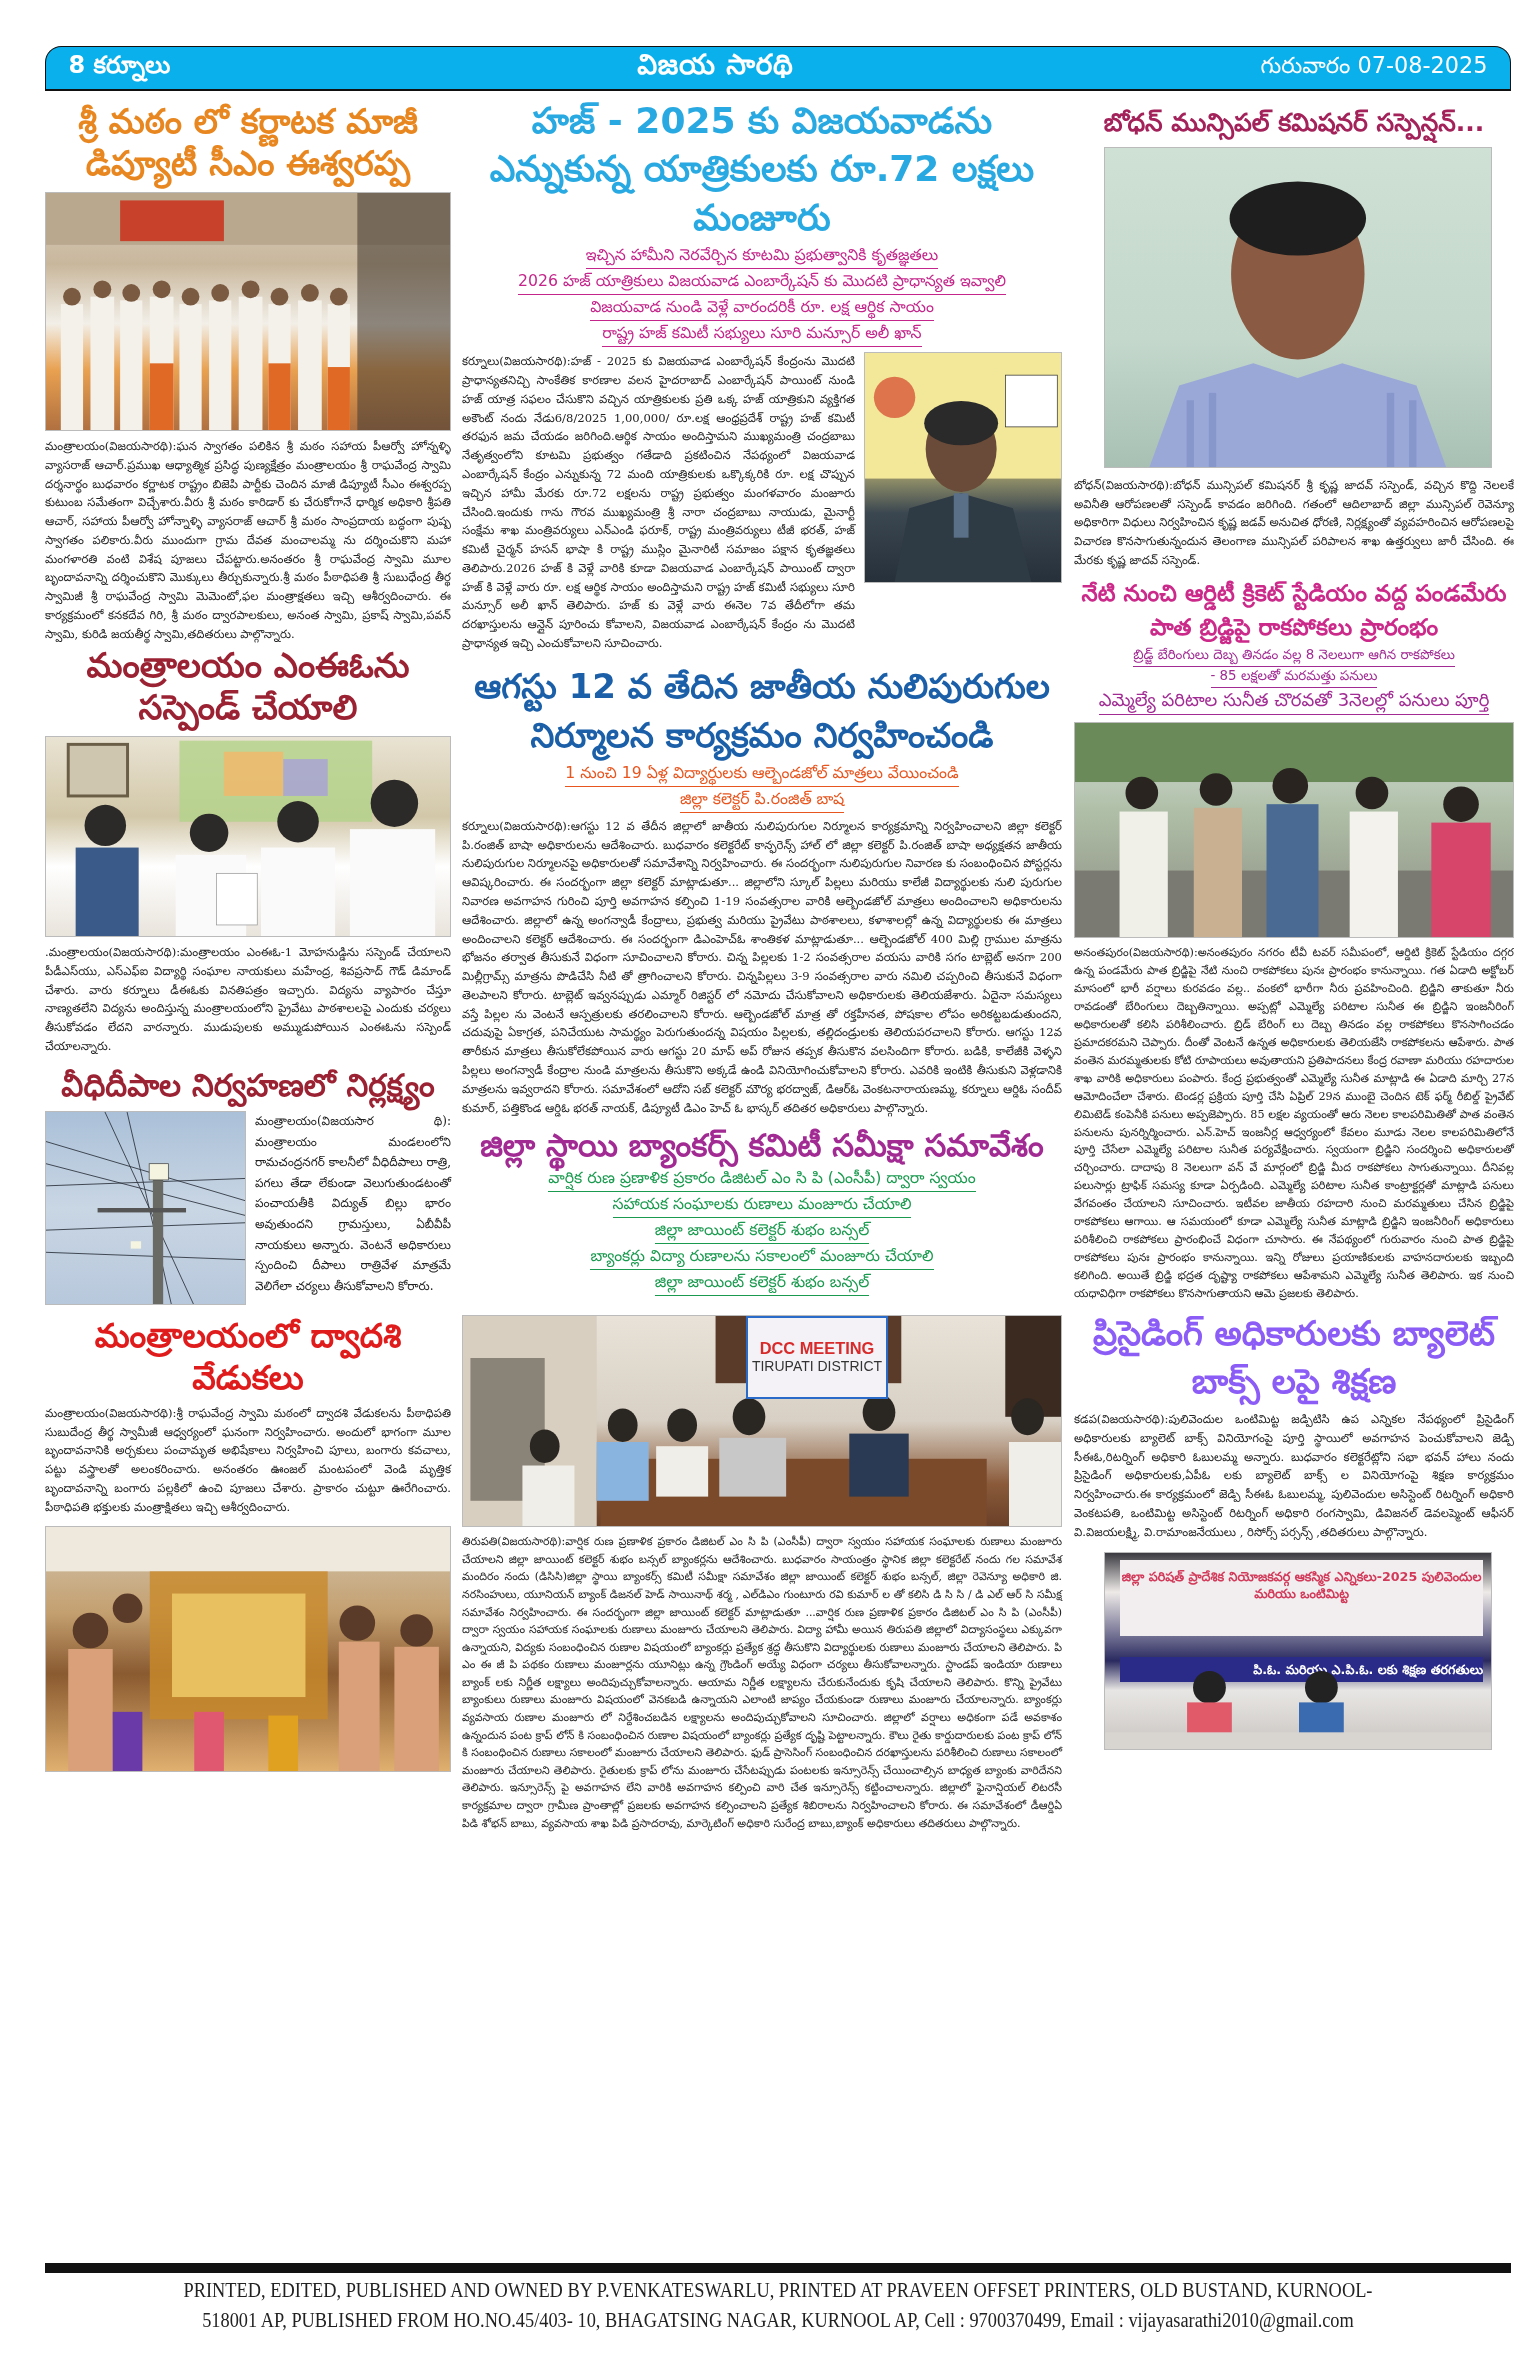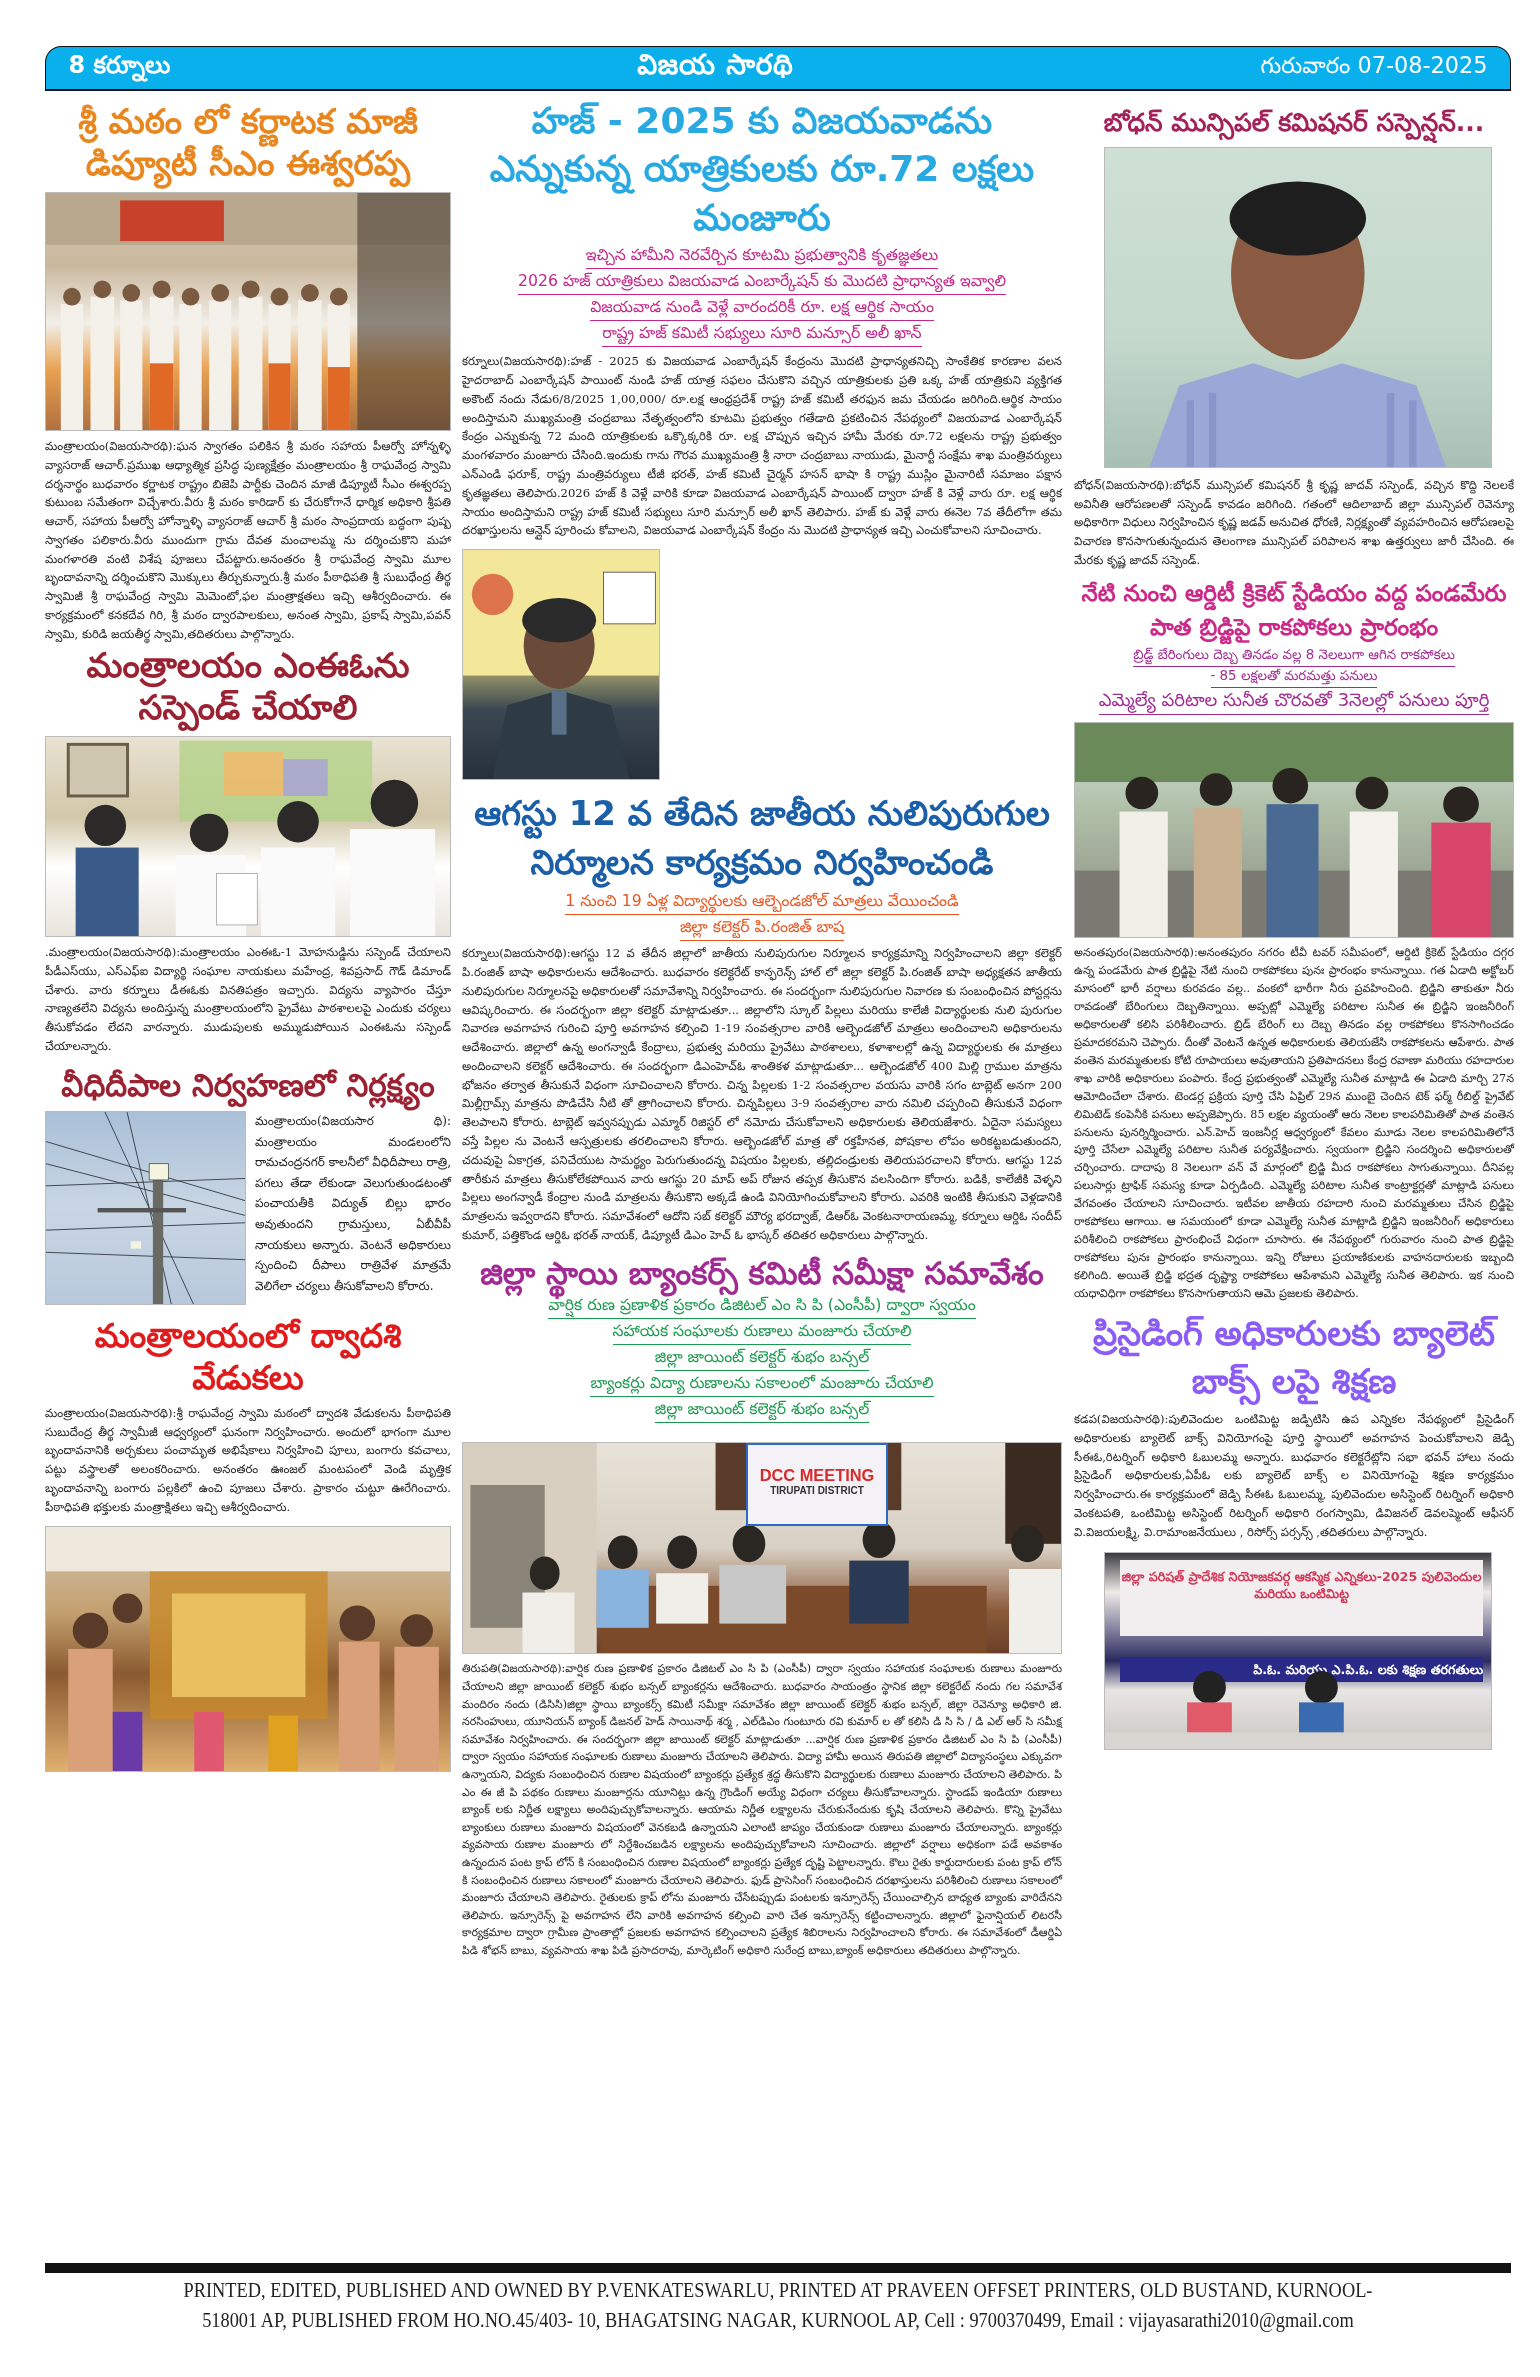--- a/index.html
+++ b/index.html
@@ -165,21 +165,21 @@
   </section>
 </div>
 
 <div class="col c2">
   <section>
     <h2 class="head h-blue" style="font-size:36px;line-height:1.35;margin:1.5px 0 3px;">హజ్ - 2025 కు విజయవాడను ఎన్నుకున్న యాత్రికులకు రూ.72 లక్షలు మంజూరు</h2>
     <div class="sub pink"><span>ఇచ్చిన హామీని నెరవేర్చిన కూటమి ప్రభుత్వానికి కృతజ్ఞతలు</span></div>
     <div class="sub pink"><span>2026 హజ్ యాత్రికులు విజయవాడ ఎంబార్కేషన్ కు మొదటి ప్రాధాన్యత ఇవ్వాలి</span></div>
     <div class="sub pink"><span>విజయవాడ నుండి వెళ్లే వారందరికీ  రూ. లక్ష ఆర్థిక సాయం</span></div>
     <div class="sub pink"><span>రాష్ట్ర హజ్ కమిటీ సభ్యులు సూరి మన్సూర్ అలీ ఖాన్</span></div>
-    <div class="row" style="margin-top:6px;flex-direction:column;">
+    <div class="row" style="margin-top:6px;">
       <p class="body" style="flex:1;">కర్నూలు(విజయసారథి):హజ్ - 2025 కు విజయవాడ ఎంబార్కేషన్ కేంద్రంను మొదటి ప్రాధాన్యతనిచ్చి సాంకేతిక కారణాల వలన హైదరాబాద్ ఎంబార్కేషన్ పాయింట్ నుండి హజ్ యాత్ర సఫలం చేసుకొని వచ్చిన యాత్రికులకు ప్రతి ఒక్క హజ్ యాత్రికుని వ్యక్తిగత అకౌంట్ నందు నేడు6/8/2025 1,00,000/ రూ.లక్ష ఆంధ్రప్రదేశ్ రాష్ట్ర హజ్ కమిటీ తరఫున జమ చేయడం జరిగింది.ఆర్థిక సాయం అందిస్తామని ముఖ్యమంత్రి చంద్రబాబు నేతృత్వంలోని కూటమి ప్రభుత్వం గతేడాది ప్రకటించిన నేపథ్యంలో విజయవాడ ఎంబార్కేషన్ కేంద్రం ఎన్నుకున్న 72 మంది యాత్రికులకు ఒక్కొక్కరికి రూ. లక్ష చొప్పున ఇచ్చిన హామీ మేరకు రూ.72 లక్షలను రాష్ట్ర ప్రభుత్వం మంగళవారం మంజూరు చేసింది.ఇందుకు గాను గౌరవ ముఖ్యమంత్రి శ్రీ నారా చంద్రబాబు నాయుడు, మైనార్టీ సంక్షేమ శాఖ మంత్రివర్యులు ఎన్ఎండి ఫరూక్, రాష్ట్ర మంత్రివర్యులు టీజీ భరత్, హజ్ కమిటీ చైర్మన్ హసన్ భాషా కి రాష్ట్ర ముస్లిం మైనారిటీ సమాజం పక్షాన కృతజ్ఞతలు తెలిపారు.2026 హజ్ కి వెళ్లే వారికి కూడా విజయవాడ ఎంబార్కేషన్ పాయింట్ ద్వారా హజ్ కి వెళ్లే వారు రూ. లక్ష ఆర్థిక సాయం అందిస్తామని రాష్ట్ర హజ్ కమిటీ సభ్యులు సూరి మన్సూర్ అలీ ఖాన్ తెలిపారు. హజ్ కు వెళ్లే వారు ఈనెల 7వ తేదీలోగా తమ దరఖాస్తులను ఆన్లైన్ పూరించు కోవాలని, విజయవాడ ఎంబార్కేషన్ కేంద్రం ను మొదటి ప్రాధాన్యత ఇచ్చి ఎంచుకోవాలని సూచించారు.</p>
       <div class="photo" style="width:198px;height:231px;flex:none;background:linear-gradient(180deg,#efe5a0 0%,#e6d880 40%,#3a4650 70%,#26303a 100%);">
         <svg width="100%" height="100%" viewBox="0 0 265 310" preserveAspectRatio="none">
           <rect x="0" y="0" width="265" height="170" fill="#f3e79a"></rect>
           <rect x="190" y="30" width="70" height="70" fill="#ffffff" stroke="#333"></rect>
           <circle cx="40" cy="60" r="28" fill="#d3432a" opacity="0.7"></circle>
           <ellipse cx="130" cy="130" rx="48" ry="58" fill="#6a4a38"></ellipse>
           <ellipse cx="130" cy="95" rx="50" ry="30" fill="#2a2a2a"></ellipse>
           <path d="M40 310 L60 210 L130 190 L200 210 L225 310 Z" fill="#2e3a44"></path>
           <rect x="120" y="190" width="20" height="60" fill="#5a7088"></rect>
@@ -221,21 +221,21 @@
             <rect x="80" y="178" width="70" height="72"></rect>
             <rect x="260" y="155" width="70" height="60"></rect>
             <rect x="735" y="150" width="70" height="100"></rect>
           </g>
         <rect x="180" y="150" width="70" height="70" fill="#8ab4e0"></rect>
         <rect x="345" y="145" width="90" height="70" fill="#c8c8c8"></rect>
         <rect x="520" y="140" width="80" height="75" fill="#2a3a54"></rect>
       </svg>
       <div style="position:absolute;left:283px;top:0;width:142px;height:83px;background:#f4f2f6;border:2.2px solid #2a6ac8;text-align:center;font-family:'Liberation Sans',sans-serif;">
         <div style="color:#d82a2a;font-weight:bold;font-size:16.4px;margin-top:21px;">DCC MEETING</div>
-        <div style="color:#333;font-weight:bold;font-size:10px;">TIRUPATI DISTRICT</div>
+        <div style="color:#333;font-weight:normal;font-size:14px;">TIRUPATI DISTRICT</div>
       </div>
     </div>
     <p class="body" style="font-size:11px;line-height:1.6;">తిరుపతి(విజయసారథి):వార్షిక రుణ ప్రణాళిక ప్రకారం డిజిటల్ ఎం సి పి (ఎంసీపీ) ద్వారా స్వయం సహాయక సంఘాలకు రుణాలు మంజూరు చేయాలని జిల్లా జాయింట్ కలెక్టర్ శుభం బన్సల్ బ్యాంకర్లను ఆదేశించారు. బుధవారం సాయంత్రం స్థానిక జిల్లా కలెక్టరేట్ నందు గల సమావేశ మందిరం నందు (డిసిసి)జిల్లా స్థాయి బ్యాంకర్స్ కమిటీ సమీక్షా సమావేశం జిల్లా జాయింట్ కలెక్టర్ శుభం బన్సల్, జిల్లా రెవెన్యూ అధికారి జి. నరసింహులు, యూనియన్ బ్యాంక్ డిజనల్ హెడ్ సాయినాథ్ శర్మ , ఎల్‌డిఎం గుంటూరు రవి కుమార్ ల తో కలిసి డి సి సి / డి ఎల్ ఆర్ సి సమీక్ష సమావేశం నిర్వహించారు. ఈ సందర్భంగా జిల్లా జాయింట్ కలెక్టర్ మాట్లాడుతూ ...వార్షిక రుణ ప్రణాళిక ప్రకారం డిజిటల్ ఎం సి పి (ఎంసీపీ) ద్వారా స్వయం సహాయక సంఘాలకు రుణాలు మంజూరు చేయాలని తెలిపారు. విద్యా హామీ అయిన తిరుపతి జిల్లాలో విద్యాసంస్థలు ఎక్కువగా ఉన్నాయని, విద్యకు సంబంధించిన రుణాల విషయంలో బ్యాంకర్లు ప్రత్యేక శ్రద్ధ తీసుకొని విద్యార్థులకు రుణాలు మంజూరు చేయాలని తెలిపారు. పి ఎం ఈ జీ పి పథకం రుణాలు మంజూర్లను యూనిట్లు ఉన్న గ్రౌండింగ్ అయ్యే విధంగా చర్యలు తీసుకోవాలన్నారు. స్టాండప్ ఇండియా రుణాలు బ్యాంక్ లకు నిర్ణీత లక్ష్యాలు అందిపుచ్చుకోవాలన్నారు. ఆయామ నిర్ణీత లక్ష్యాలను చేరుకునేందుకు కృషి చేయాలని తెలిపారు. కొన్ని ప్రైవేటు బ్యాంకులు రుణాలు మంజూరు విషయంలో వెనకబడి ఉన్నాయని ఎలాంటి జాప్యం చేయకుండా రుణాలు మంజూరు చేయాలన్నారు. బ్యాంకర్లు వ్యవసాయ రుణాల మంజూరు లో నిర్దేశించబడిన లక్ష్యాలను అందిపుచ్చుకోవాలని సూచించారు. జిల్లాలో వర్షాలు అధికంగా పడే అవకాశం ఉన్నందున పంట క్రాప్ లోన్ కి సంబంధించిన రుణాల విషయంలో బ్యాంకర్లు ప్రత్యేక దృష్టి పెట్టాలన్నారు. కౌలు రైతు కార్డుదారులకు పంట క్రాప్ లోన్ కి సంబంధించిన రుణాలు సకాలంలో మంజూరు చేయాలని తెలిపారు. ఫుడ్ ప్రాసెసింగ్ సంబంధించిన దరఖాస్తులను పరిశీలించి రుణాలు సకాలంలో మంజూరు చేయాలని తెలిపారు. రైతులకు క్రాప్ లోను మంజూరు చేసేటప్పుడు పంటలకు ఇన్సూరెన్స్ చేయించాల్సిన బాధ్యత బ్యాంకు వారిదేనని తెలిపారు. ఇన్సూరెన్స్ పై అవగాహన లేని వారికి అవగాహన కల్పించి వారి చేత ఇన్సూరెన్స్ కట్టించాలన్నారు. జిల్లాలో ఫైనాన్షియల్ లిటరసీ కార్యక్రమాల ద్వారా గ్రామీణ ప్రాంతాల్లో ప్రజలకు అవగాహన కల్పించాలని ప్రత్యేక శిబిరాలను నిర్వహించాలని కోరారు. ఈ సమావేశంలో డీఆర్డిఏ పిడి శోభన్ బాబు, వ్యవసాయ శాఖ పిడి ప్రసాదరావు, మార్కెటింగ్ అధికారి సురేంద్ర బాబు,బ్యాంక్ అధికారులు తదితరులు పాల్గొన్నారు.</p>
   </section>
 </div>
 
 <div class="col c3">
   <section>
     <h2 class="head h-magenta" style="font-size:25px;margin:12px 0 9px;">బోధన్ మున్సిపల్ కమిషనర్ సస్పెన్షన్...</h2>
     <div class="photo" style="height:321px;margin:0 22.4px 0 30px;background:linear-gradient(180deg,#cfe0d4 0%,#c4d8cc 60%,#a8c0b4 100%);">

